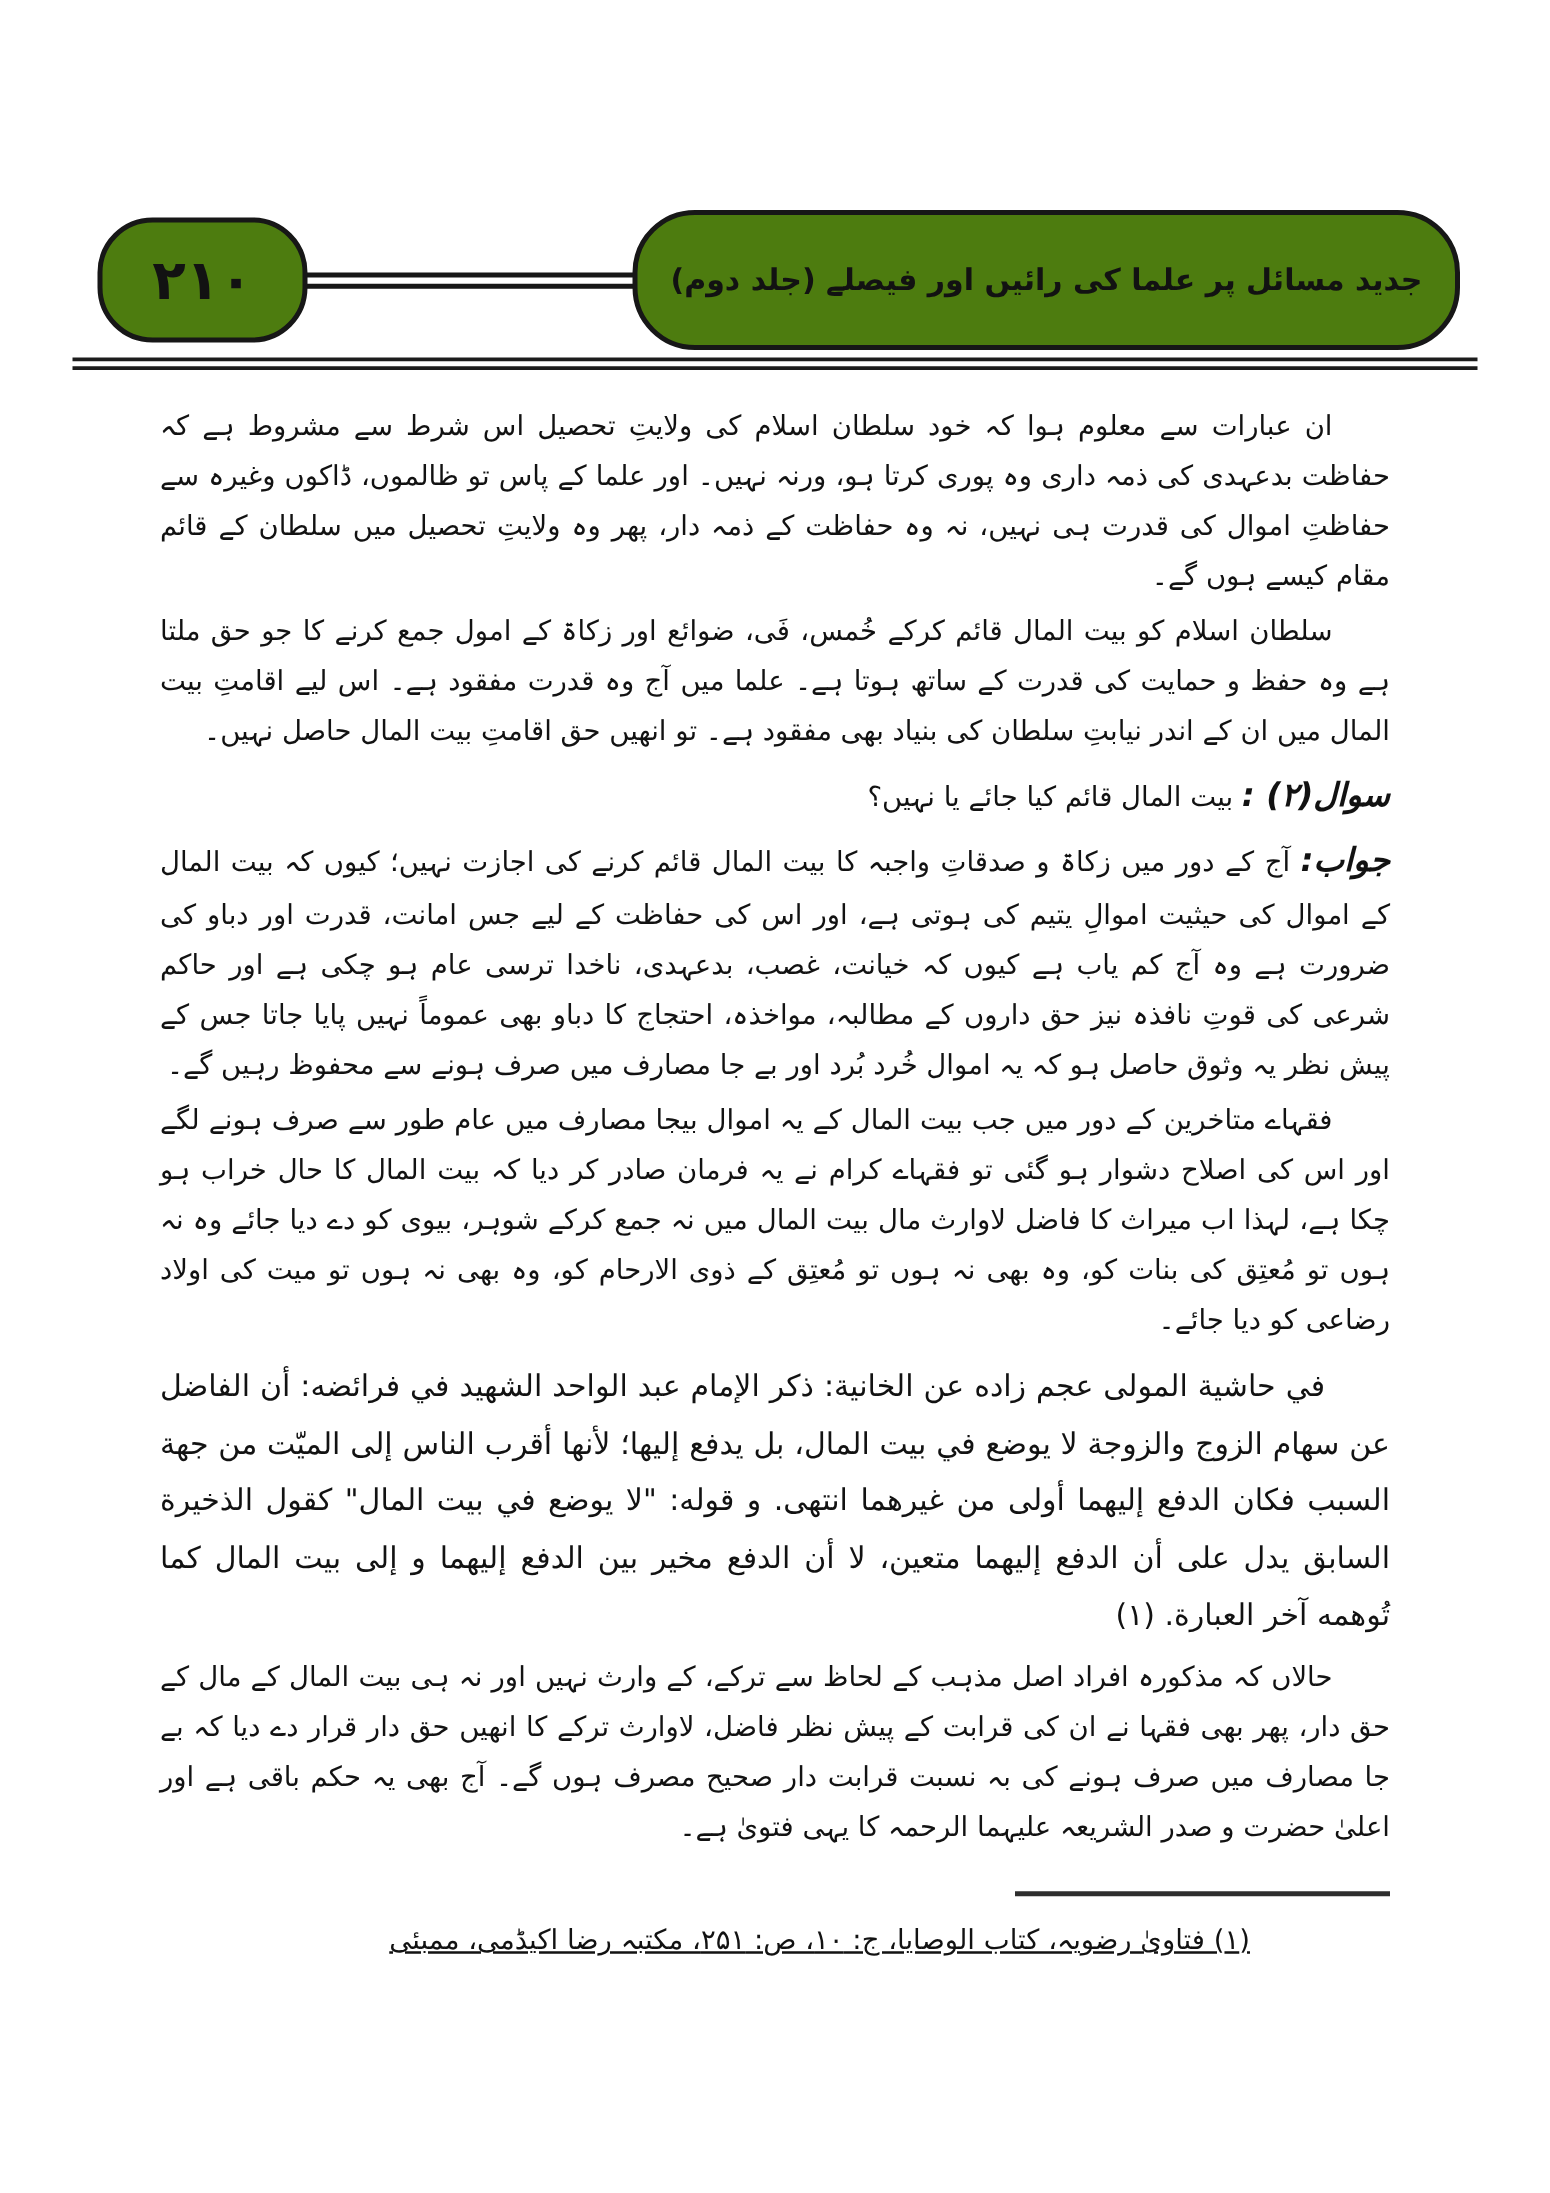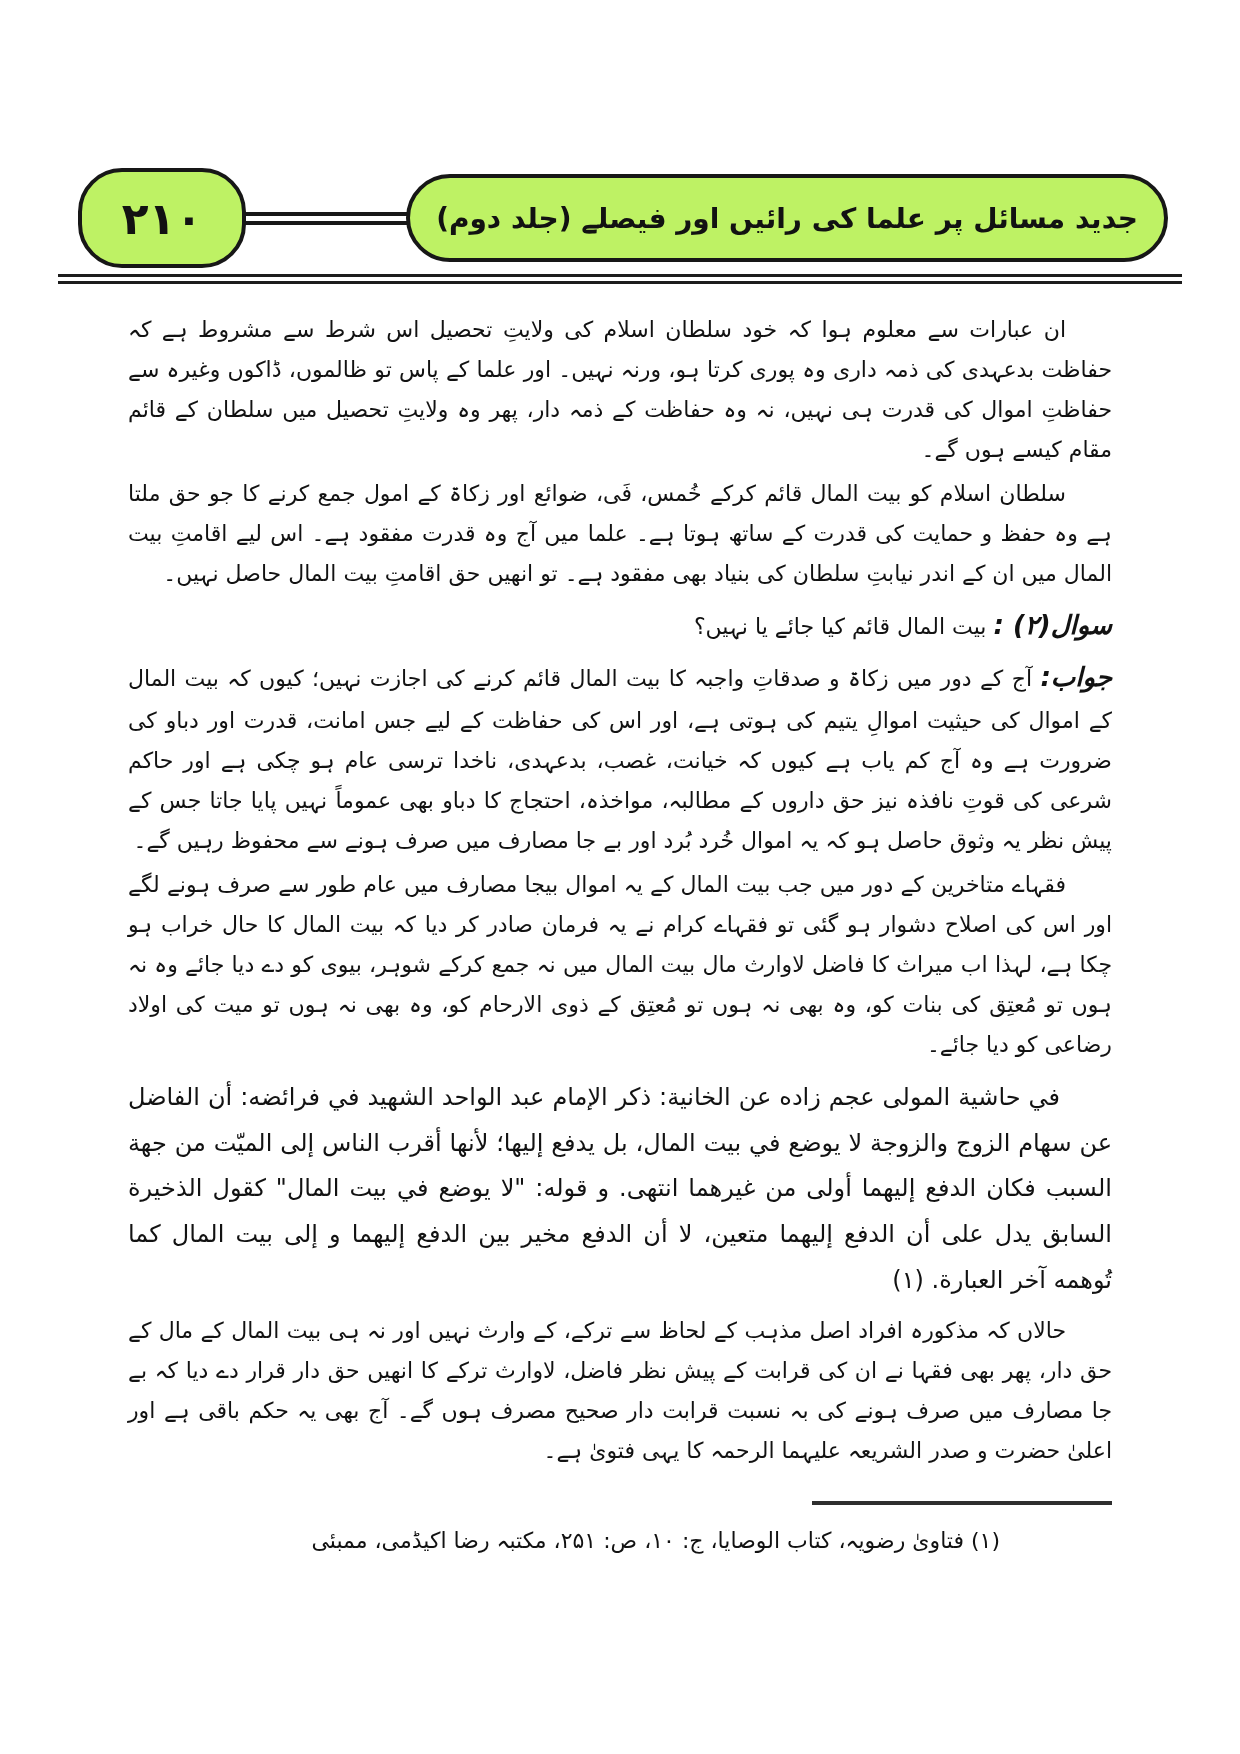--- a/index.html
+++ b/index.html
@@ -13,33 +13,33 @@
   }
   .page { position:absolute; inset:0; background:#ffffff; }
 
   
   .page-header {
     display:flex; align-items:center;
     margin:168px 72px 0 78px;
     direction:ltr; 
   }
   .badge {
-    background:#bef264; border:4px solid #171717;
+    background:#4d7c0f; border:4px solid #171717;
     display:flex; align-items:center; justify-content:center;
     position:relative; z-index:2;
   }
   .page-num-box {
     min-width:168px; height:100px;
     border-radius:44px;
     font-size:44px; font-weight:bold;
   }
   .title-box {
-    height:88px; border-radius:50px;
+    height:112px; border-radius:50px;
     padding:0 26px;
-    font-size:28px; font-weight:bold;
+    font-size:24px; font-weight:bold;
     white-space:nowrap;
   }
   .header-rule {
     flex:1; height:13px;
     border-top:4px solid #171717;
     border-bottom:4px solid #171717;
     margin:0 -6px; position:relative; z-index:1;
   }
 
   .double-rule {
@@ -67,20 +67,21 @@
     font-size:24px;
     line-height:1.9;
     margin:10px 0 8px 0;
     text-indent:52px;
   }
 
   
   footer {
     direction:rtl;
     margin:30px 128px 0 128px;
+    text-decoration:underline;
   }
   .footnote-rule {
     width:300px; height:4px;
     background:#2e2e2e;
     margin-left:auto; margin-right:0;
     margin-bottom:16px;
   }
   .footnote-text {
     font-size:22px;
     line-height:1.8;

